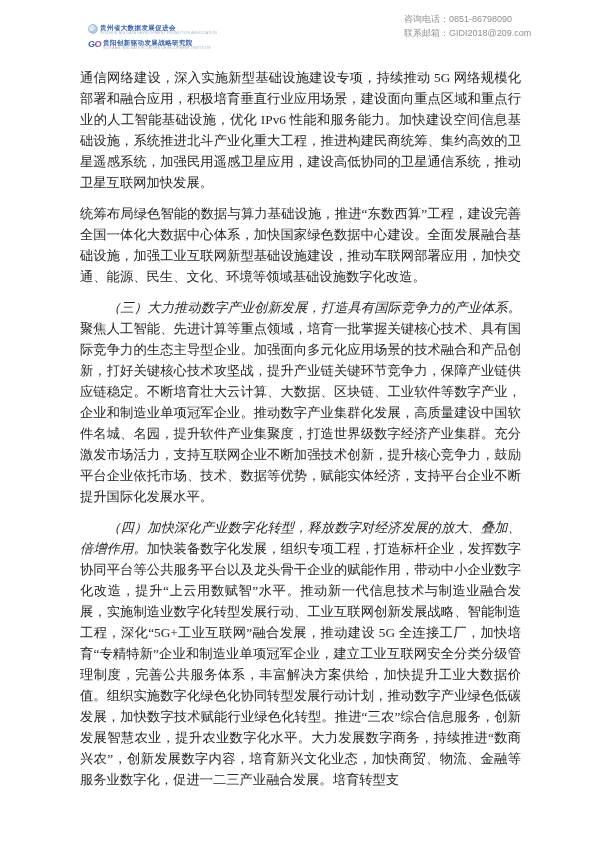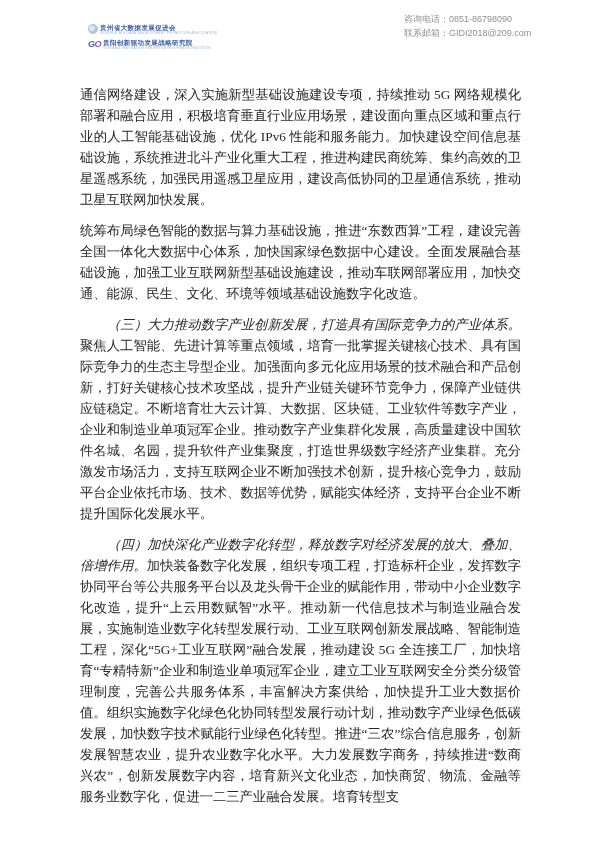--- a/index.html
+++ b/index.html
@@ -42,21 +42,21 @@
   .contact {
     position:absolute; left:404px; top:12px;
     font-family:"Liberation Sans", sans-serif;
     font-size:9px; color:#8f8f8f; line-height:14px; white-space:nowrap;
   }
 
   
   .body-text {
     position:absolute; left:80px; top:67px; width:441px;
     font-size:13.3px; line-height:21px; color:#262626;
-    text-align:justify; text-justify:inter-ideograph;margin-top:17px;
+    text-align:justify; text-justify:inter-ideograph;
   }
   .body-text p { margin:0 0 10px 0; }
   .body-text p.indent { text-indent:2.05em; }
   .lead { font-weight:normal; font-style:italic; }
 
   
   .page-number {
     position:absolute; left:0; right:0; top:781px;
     text-align:center; font-size:11px; color:#4a4a4a;
     letter-spacing:1px;

